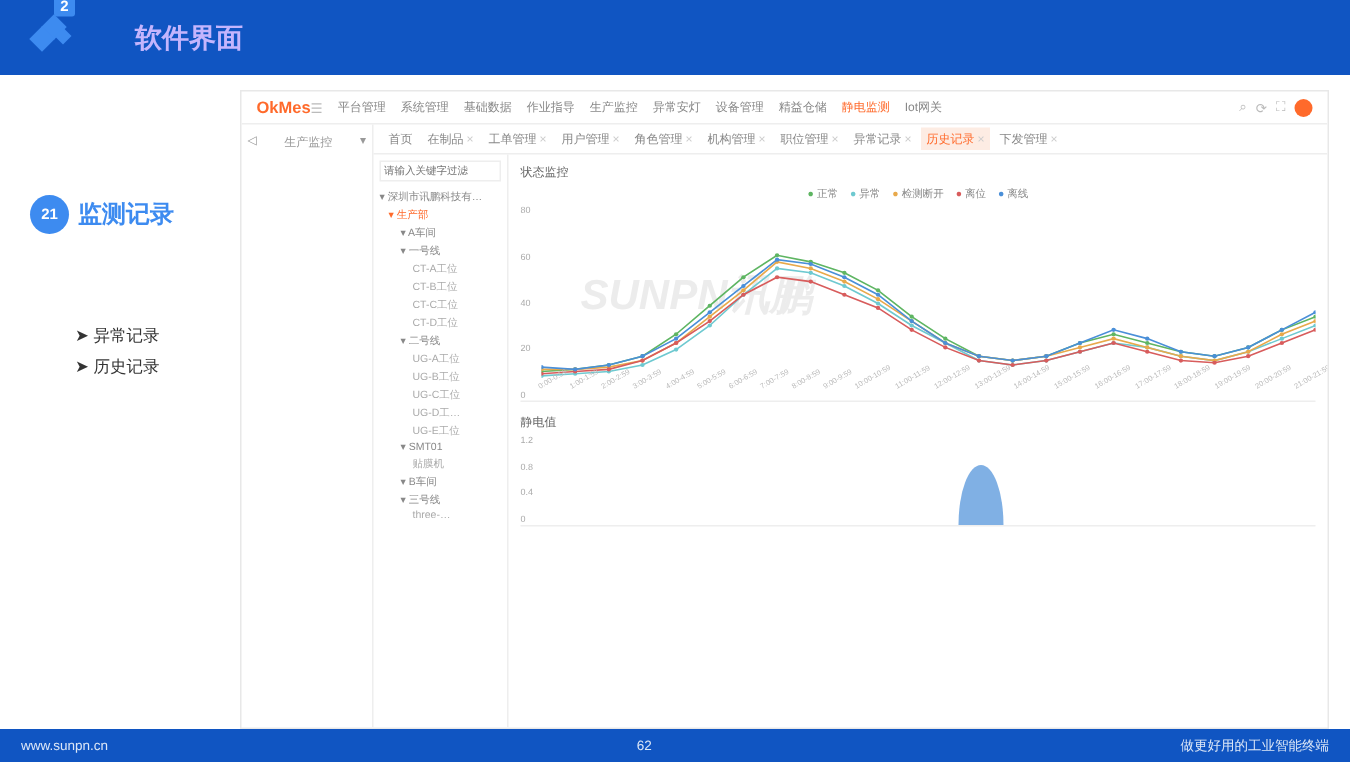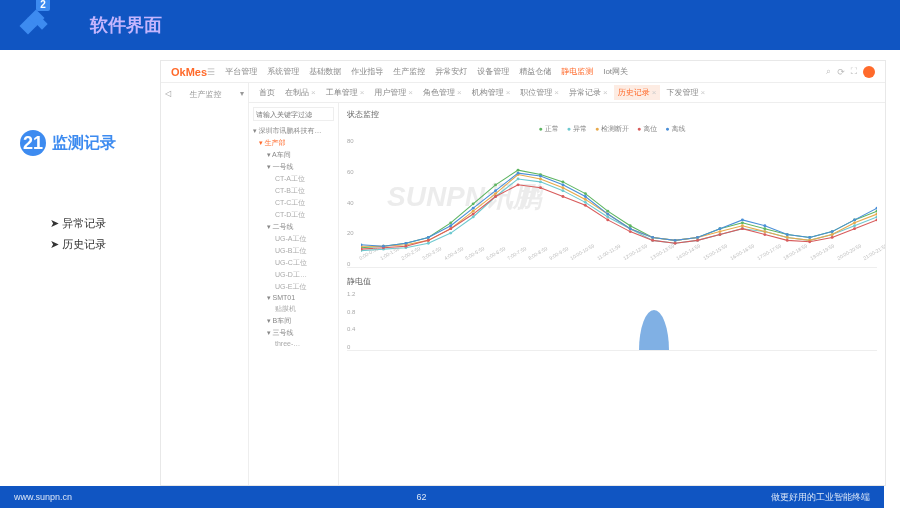--- a/index.html
+++ b/index.html
@@ -10,21 +10,21 @@
 .diamond { width: 12px; height: 12px; background: #3d8bf0; transform: rotate(45deg); position: absolute; }
 .d1 { top: 2px; left: 10px; }
 .d2 { top: 10px; left: 2px; }
 .d3 { top: 10px; left: 18px; width: 8px; height: 8px; }
 .header-num { position: absolute; top: -3px; left: 36px; background: #3d8bf0; color: #fff; font-size: 10px; width: 14px; height: 14px; display: flex; align-items: center; justify-content: center; border-radius: 2px; font-weight: bold; }
 .header-title { color: #c4b5fd; font-size: 18px; font-weight: bold; margin-left: 30px; }
 
 .slide-body { display: flex; height: 436px; }
 .slide-left { width: 160px; padding: 80px 0 0 20px; }
 .jl-title { display: flex; align-items: center; gap: 6px; margin-bottom: 18px; }
-.circle-num { width: 26px; height: 26px; border-radius: 50%; background: #3d8bf0; color: #fff; font-weight: bold; font-size: 18px; display: flex; align-items: center; justify-content: center; }
+.circle-num { width: 26px; height: 26px; border-radius: 50%; background: #3d8bf0; color: #fff; font-weight: bold; font-size: 10px; display: flex; align-items: center; justify-content: center; }
 .jl-text { color: #3d8bf0; font-size: 16px; font-weight: bold; }
 .bullets { margin: 60px 0 0 30px; font-size: 11px; color: #333; }
 .bullets div { margin-bottom: 6px; }
 
 .app { flex: 1; margin: 10px 14px 0 0; border: 1px solid #e8e8e8; font-size: 9px; color: #666; background: #fff; overflow: hidden; position: relative; }
 .app-top { height: 22px; display: flex; align-items: center; border-bottom: 1px solid #eee; padding: 0 10px; }
 .logo { color: #ff6a2b; font-weight: bold; font-size: 11px; }
 .top-nav { display: flex; gap: 10px; font-size: 8px; color: #888; flex: 1; }
 .top-nav span.active { color: #ff6a2b; }
 .top-icons { display: flex; gap: 6px; align-items: center; font-size: 9px; color: #bbb; }
@@ -66,21 +66,21 @@
 .yaxis { position: absolute; left: 0; top: 0; bottom: 0; width: 12px; font-size: 6px; color: #aaa; display: flex; flex-direction: column; justify-content: space-between; }
 .plot { position: absolute; left: 14px; right: 0; top: 0; bottom: 12px; }
 .xaxis { position: absolute; left: 14px; right: 0; bottom: 0; height: 12px; display: flex; justify-content: space-between; font-size: 5px; color: #bbb; }
 .xaxis span { transform: rotate(-30deg); transform-origin: left; white-space: nowrap; }
 svg.lines { width: 100%; height: 100%; }
 .watermark { position: absolute; top: 40px; left: 40px; font-size: 28px; color: rgba(180,180,180,0.25); font-weight: bold; pointer-events: none; font-style: italic; }
 .chart2 { margin-top: 8px; }
 .chart2 .chart { height: 60px; }
 .blob { position: absolute; left: 55%; bottom: 0; width: 30px; height: 40px; background: #4a8fd8; border-radius: 50% 50% 0 0 / 100% 100% 0 0; opacity: 0.7; }
 
-.slide-footer { position: absolute; bottom: 0; left: 0; right: 16px; height: 22px; background: #1055c2; color: #dce7f7; font-size: 9px; display: flex; align-items: center; justify-content: space-between; padding: 0 14px; }
+.slide-footer { position: absolute; bottom: 0; left: 0; right: 0; height: 22px; background: #1055c2; color: #dce7f7; font-size: 9px; display: flex; align-items: center; justify-content: space-between; padding: 0 14px; }
 </style>
 </head>
 <body>
 
 <div class="slide-header">
   <div class="header-icon-group">
     <div class="diamond d1"></div>
       <div class="diamond d2"></div>
       <div class="diamond d3"></div>
   </div>

